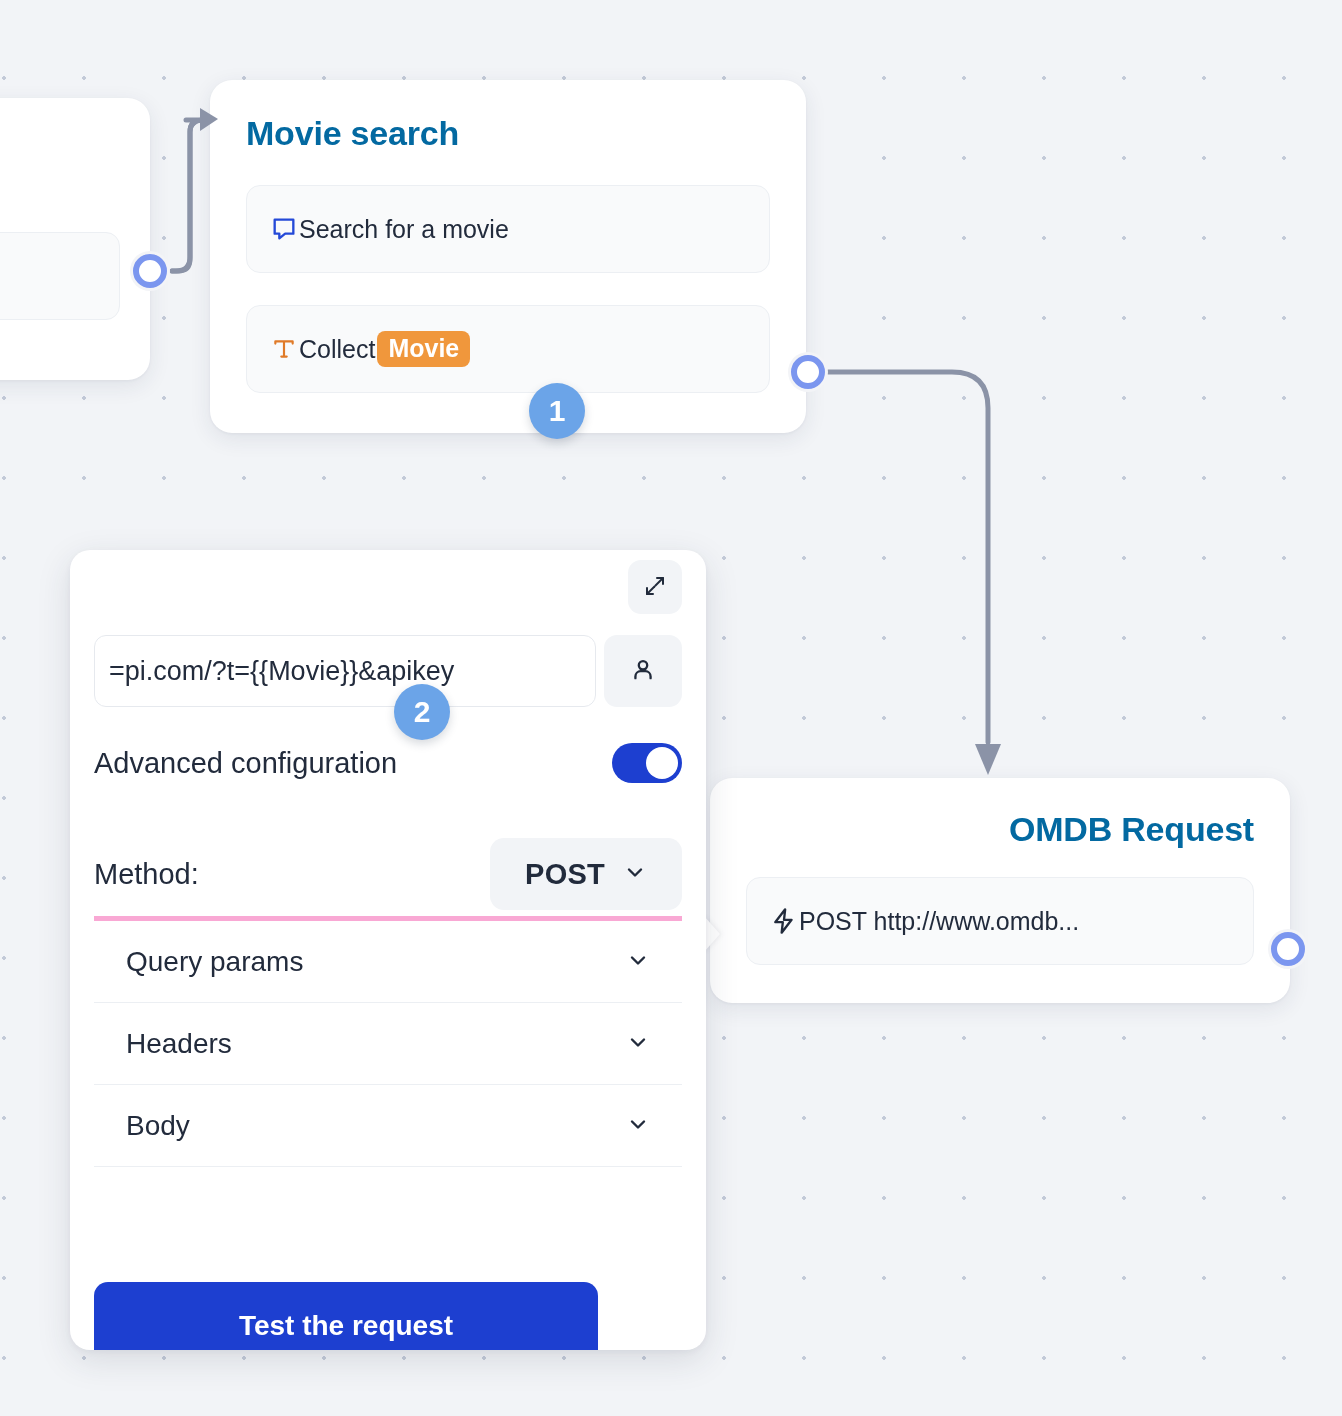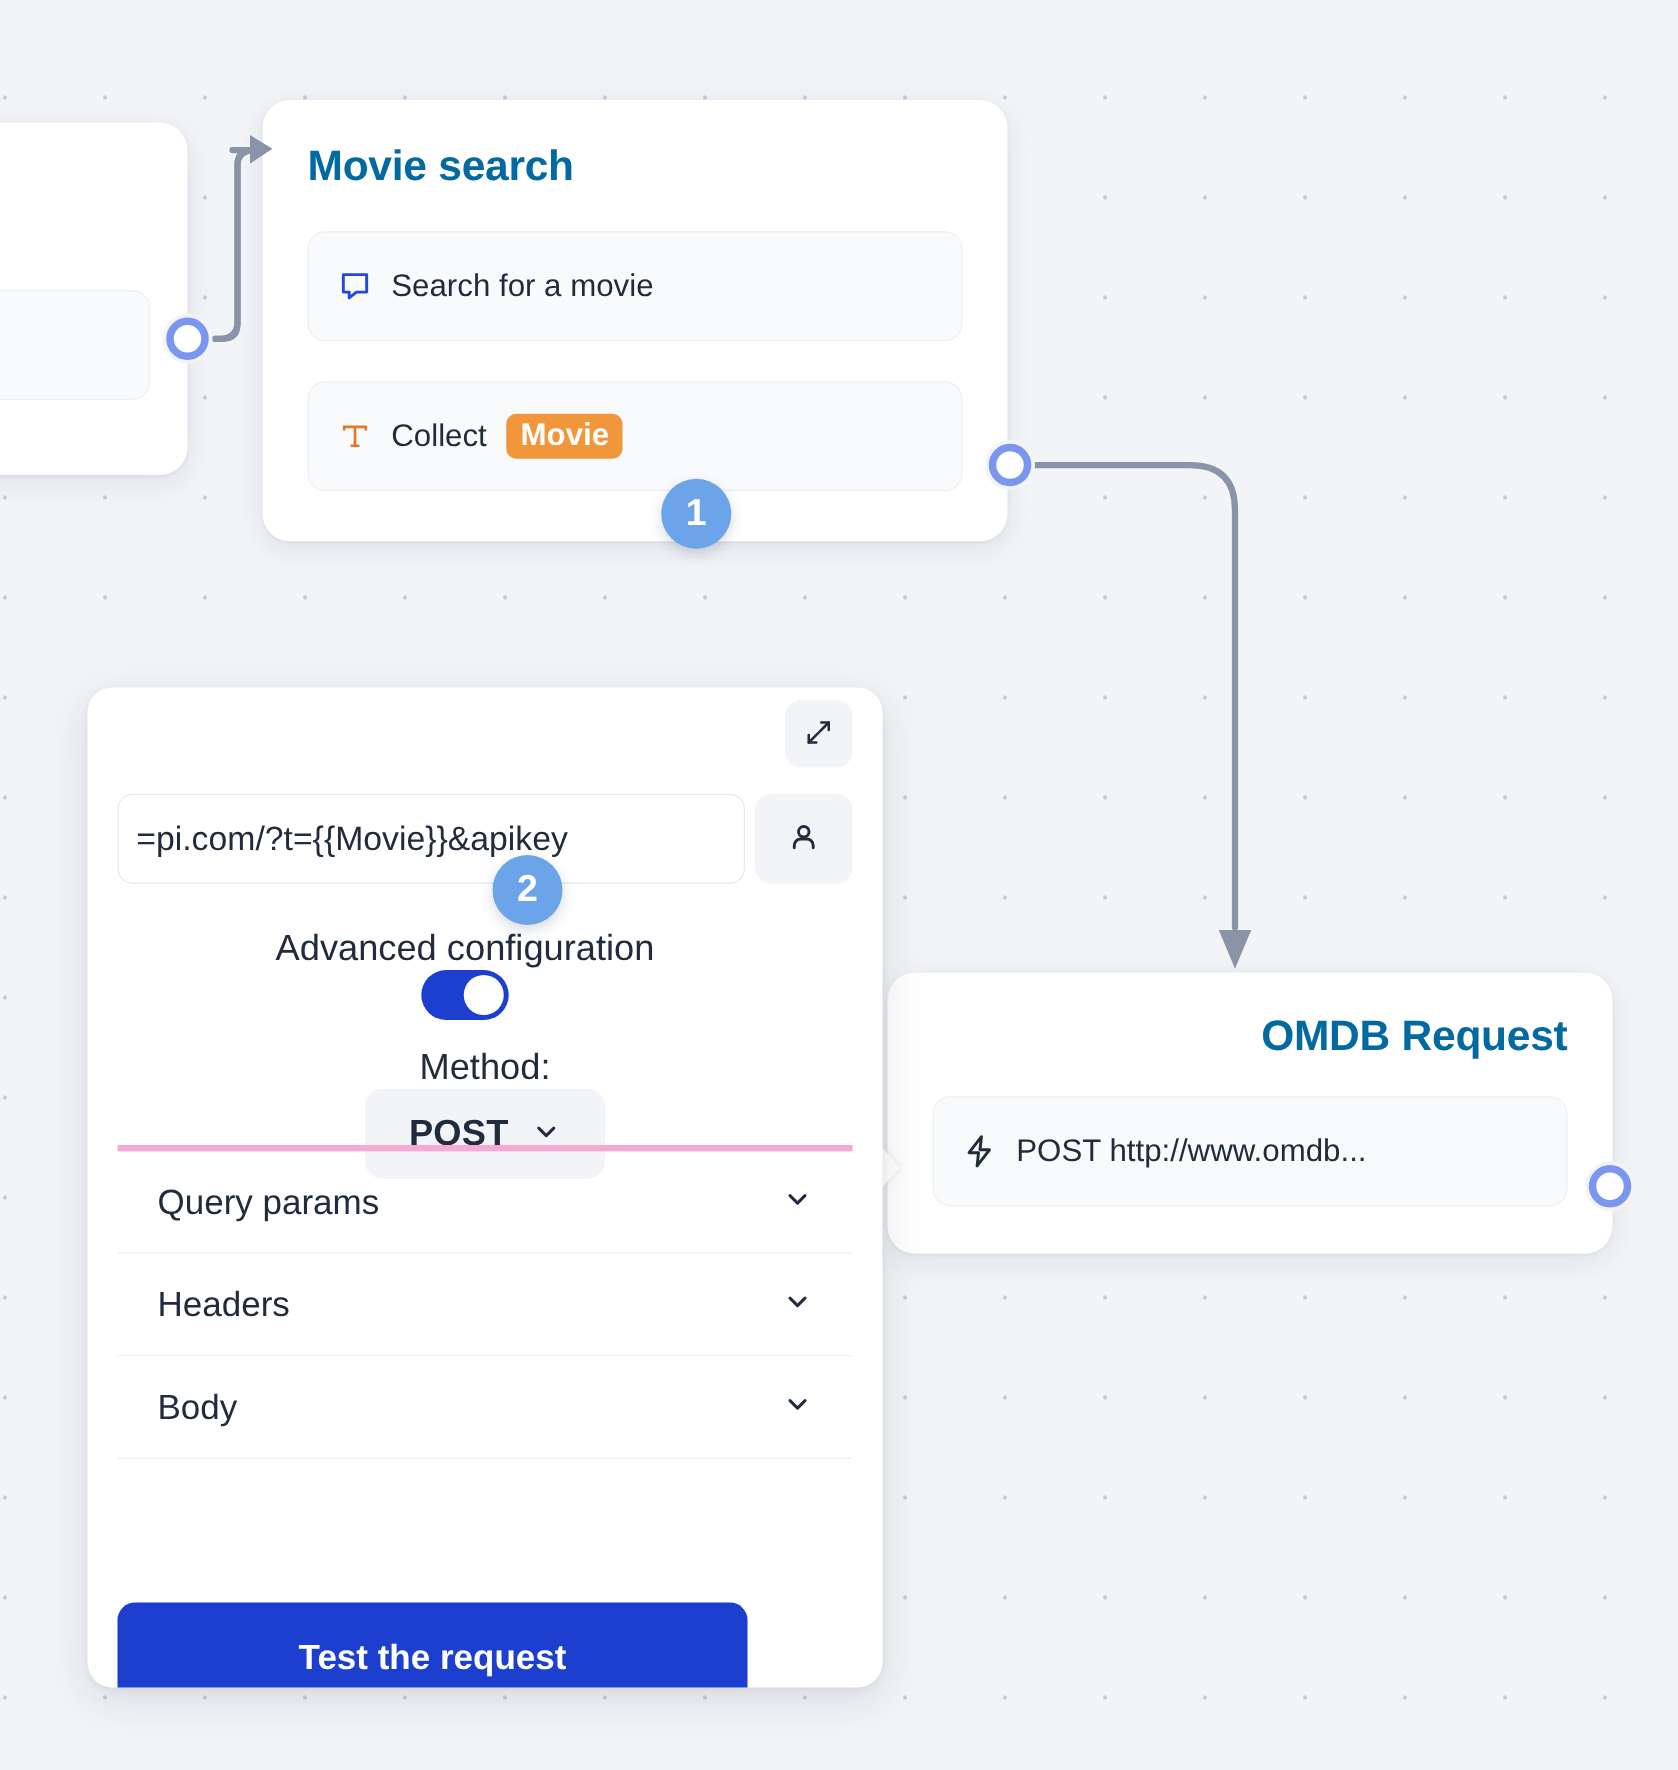--- a/index.html
+++ b/index.html
@@ -39,21 +39,21 @@
   .node-title {
     font-size: 34px;
     font-weight: 700;
     color: #0369a1;
     letter-spacing: -0.2px;
   }
 
   .node-row {
     display: flex;
     align-items: center;
-    gap: 14px;
+    gap: 0;
     background: #f9fafb;
     border: 1px solid #eceff3;
     border-radius: 14px;
     padding: 0 22px;
     height: 88px;
     font-size: 25px;
     color: #222b3c;
   }
 
   .node-row .row-icon {
@@ -227,27 +227,26 @@
     border: none;
     display: flex;
     align-items: center;
     justify-content: center;
     cursor: pointer;
     padding: 0;
   }
 
   #advanced-row {
     position: absolute;
-    left: 8px;
+    left: 24px;
     top: 193px;
     width: 588px;
     display: flex;
     align-items: center;
     justify-content: space-between;
-    flex-direction: column;
   }
   #advanced-label {
     font-size: 29px;
     color: #222b3c;
   }
   #advanced-toggle {
     width: 70px;
     height: 40px;
     border-radius: 20px;
     background: #1d3fd0;
@@ -267,21 +266,20 @@
   }
 
   #method-row {
     position: absolute;
     left: 24px;
     top: 288px;
     width: 588px;
     display: flex;
     align-items: center;
     justify-content: space-between;
-    flex-direction: column;
   }
   #method-label {
     font-size: 29px;
     color: #222b3c;
   }
   #method-select {
     min-width: 192px;
     height: 72px;
     background: #f2f4f7;
     border: none;

